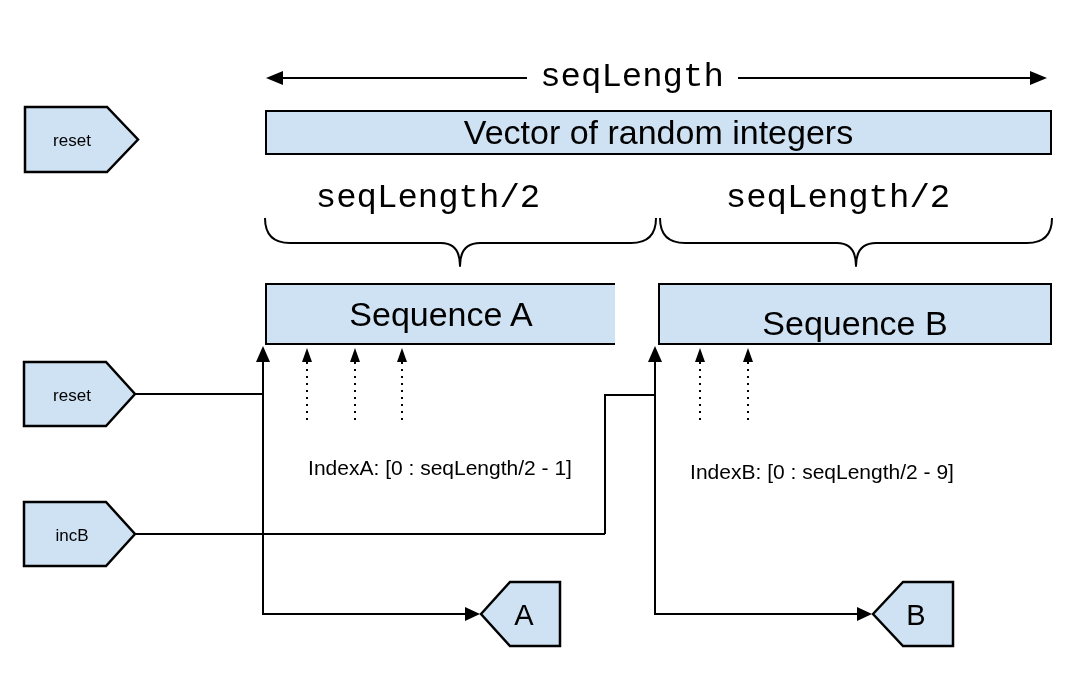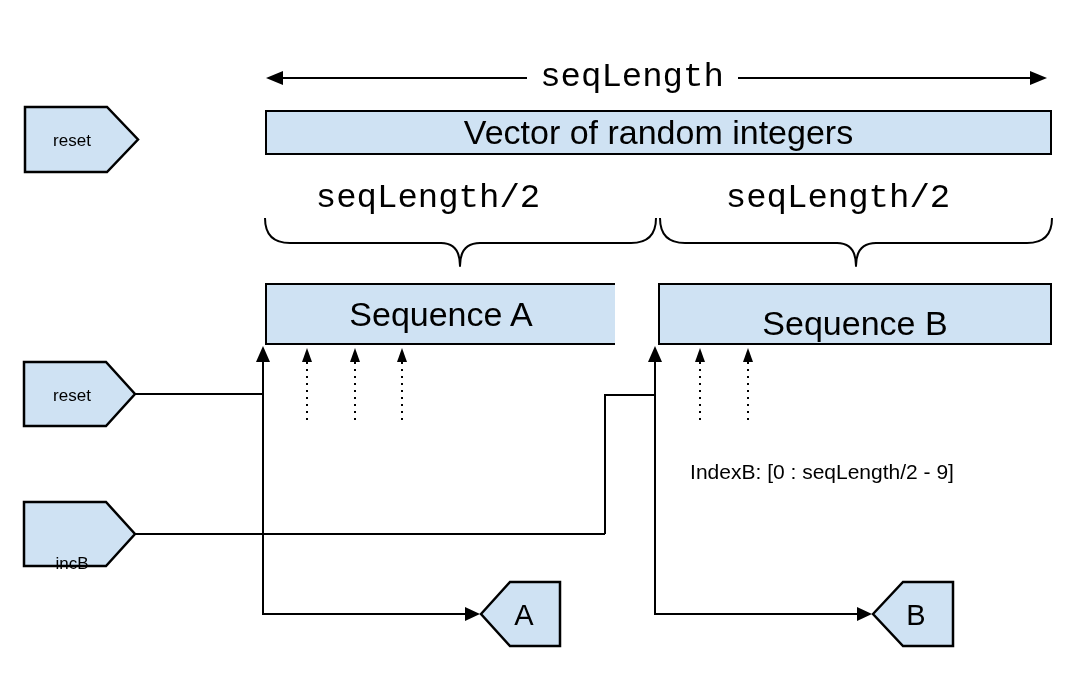--- a/index.html
+++ b/index.html
@@ -84,26 +84,27 @@
   <div class="box" style="left:658px;top:283px;width:394px;height:62px;align-items:flex-end;">
     <span>Sequence B</span>
   </div>
 
   <div class="label lbl-big" style="left:632px;top:77px;">seqLength</div>
 
   <div class="label lbl-big" style="left:428px;top:198px;">seqLength/2</div>
 
   <div class="label lbl-big" style="left:838px;top:198px;">seqLength/2</div>
 
+  <div class="label lbl-index" style="left:440px;top:467px;">IndexA: [0 : seqLength/2 - 1]</div>
 
   <div class="label lbl-index" style="left:822px;top:471px;">IndexB: [0 : seqLength/2 - 9]</div>
 
   <div class="label lbl-tag" style="left:72px;top:140px;">reset</div>
 
   <div class="label lbl-tag" style="left:72px;top:395px;">reset</div>
 
-  <div class="label lbl-tag" style="left:72px;top:535px;margin-top:28px;">incB</div>
+  <div class="label lbl-tag" style="left:72px;top:535px;">incB</div>
 
   <div class="label lbl-out" style="left:524px;top:615px;">A</div>
 
   <div class="label lbl-out" style="left:916px;top:615px;">B</div>
 
 </div>
 
 </body></html>

